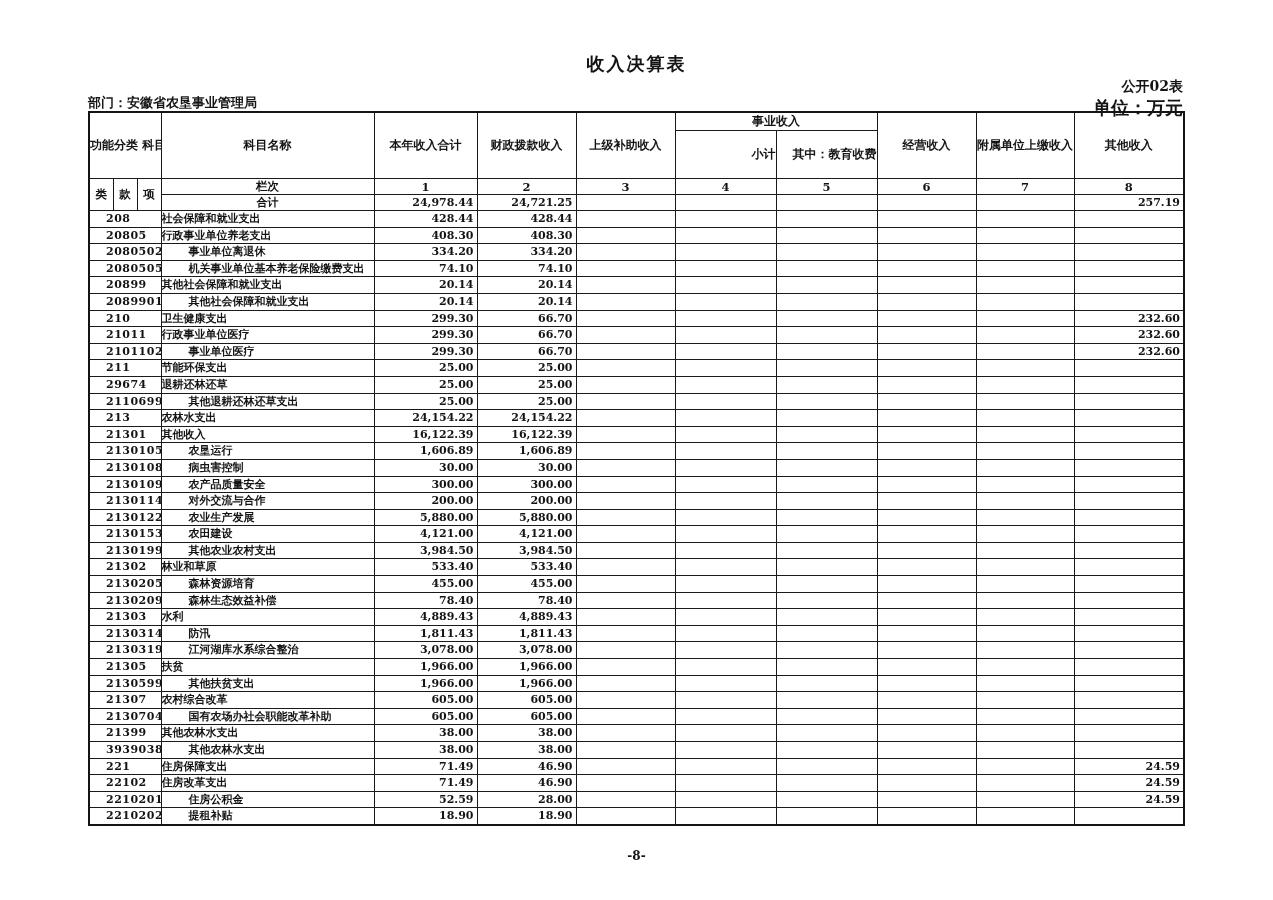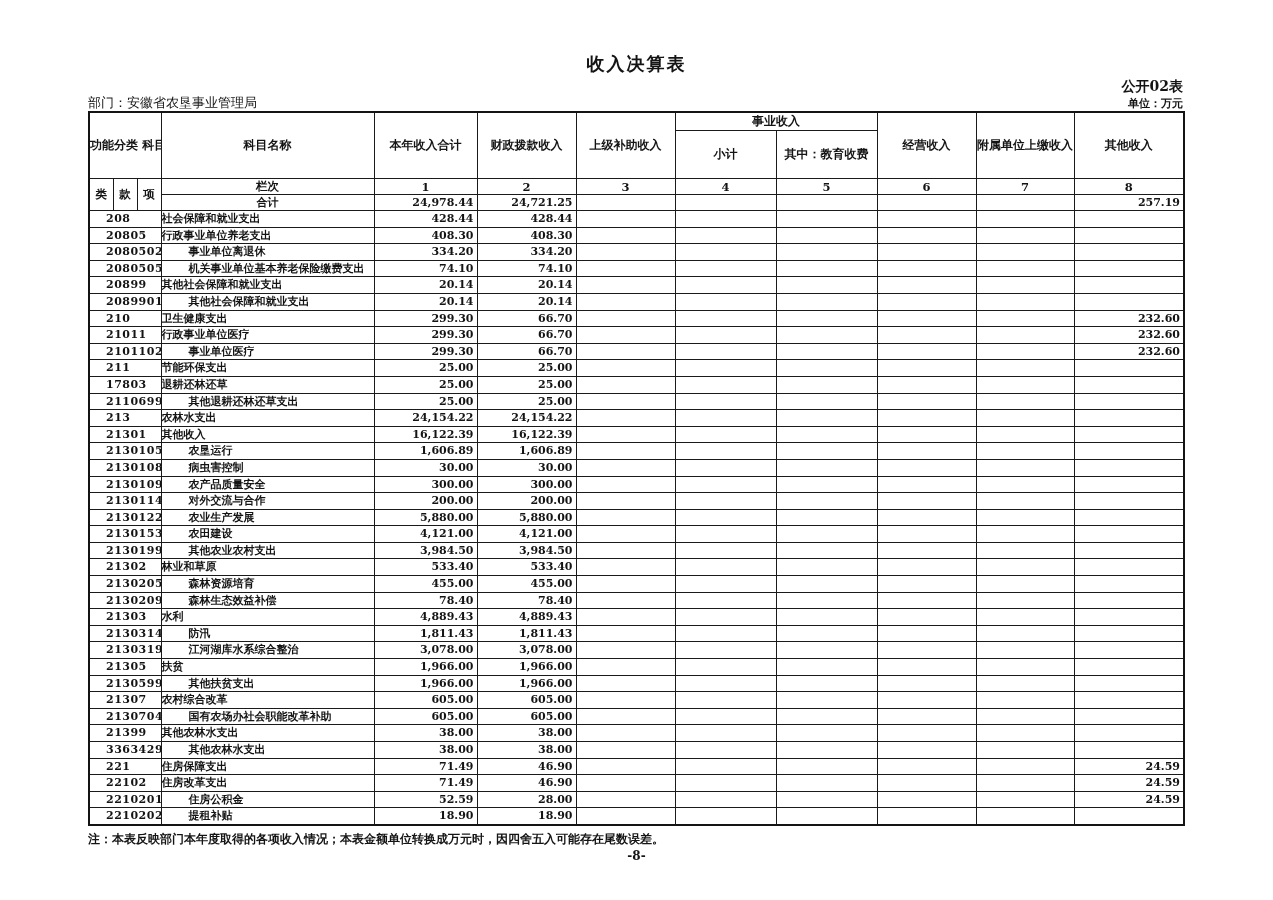--- a/index.html
+++ b/index.html
@@ -3,32 +3,32 @@
 <meta charset="utf-8">
 <style>
   * { margin:0; padding:0; box-sizing:border-box; }
   html,body { background:#e8e8e8; }
   body { width:1273px; height:900px; font-family:"DejaVu Serif","Liberation Serif",serif; color:#141414; }
   .page { position:relative; width:1273px; height:900px; background:#ffffff; overflow:hidden; }
 
   .title { position:absolute; top:52px; left:0; width:100%; text-align:center;
            font-size:18px; font-weight:bold; letter-spacing:2px; }
   .form-code { position:absolute; top:78px; right:90px; font-size:14px; font-weight:bold; }
-  .dept { position:absolute; top:94px; left:88px; font-size:13px; font-weight:normal; }
-  .unit { position:absolute; top:96px; right:90px; font-size:11px; font-weight:bold; }
+  .dept { position:absolute; top:94px; left:88px; font-size:13px; font-weight:bold; }
+  .unit { position:absolute; top:96px; right:90px; font-size:18px; font-weight:bold; }
 
   table.income { position:absolute; top:111px; left:88px; width:1095px;
                  border-collapse:collapse; table-layout:fixed;
                  border:2px solid #141414; }
   .income th, .income td { border:1px solid #1a1a1a; overflow:hidden; white-space:nowrap;
                            font-weight:bold; }
   .income th { font-size:12px; text-align:center; vertical-align:middle; font-weight:bold; }
 
   tr.hrow1 th { height:18px; }
-  tr.hrow2 th { height:48px; }
+  tr.hrow2 th { height:48px;text-align:right; }
   tr.lanci td, tr.lanci th { height:16px; font-size:11.5px; }
   tr.totalrow td { height:16px; font-size:11px; }
   .prewrap { white-space:pre-line; line-height:1.25; }
 
   .code-part { width:24px; }
   td.code { text-align:left; padding-left:16px; font-size:11px; letter-spacing:0.5px; }
   td.name { text-align:left; padding-left:0; font-size:11px; }
   td.name.indent { padding-left:27px; }
   td.num { text-align:right; padding-right:3px; font-size:11px; }
   td.center { text-align:center; font-size:11.5px; }
@@ -221,21 +221,21 @@
           <td class="num">25.00</td>
           <td class="num">25.00</td>
           <td class="num"></td>
           <td class="num"></td>
           <td class="num"></td>
           <td class="num"></td>
           <td class="num"></td>
           <td class="num"></td>
         </tr>
         <tr>
-          <td colspan="3" class="code">17803</td>
+          <td colspan="3" class="code">29674</td>
           <td class="name">退耕还林还草</td>
           <td class="num">25.00</td>
           <td class="num">25.00</td>
           <td class="num"></td>
           <td class="num"></td>
           <td class="num"></td>
           <td class="num"></td>
           <td class="num"></td>
           <td class="num"></td>
         </tr>
@@ -485,21 +485,21 @@
           <td class="num">38.00</td>
           <td class="num">38.00</td>
           <td class="num"></td>
           <td class="num"></td>
           <td class="num"></td>
           <td class="num"></td>
           <td class="num"></td>
           <td class="num"></td>
         </tr>
         <tr>
-          <td colspan="3" class="code">3363429</td>
+          <td colspan="3" class="code">3939038</td>
           <td class="name indent">其他农林水支出</td>
           <td class="num">38.00</td>
           <td class="num">38.00</td>
           <td class="num"></td>
           <td class="num"></td>
           <td class="num"></td>
           <td class="num"></td>
           <td class="num"></td>
           <td class="num"></td>
         </tr>
@@ -547,16 +547,15 @@
           <td class="num"></td>
           <td class="num"></td>
           <td class="num"></td>
           <td class="num"></td>
           <td class="num"></td>
           <td class="num"></td>
         </tr>
       </tbody>
   </table>
 
-  <div class="note">注：本表反映部门本年度取得的各项收入情况；本表金额单位转换成万元时，因四舍五入可能存在尾数误差。</div>
   <div class="pagenum">-8-</div>
 
 </div>
 
 </body></html>

